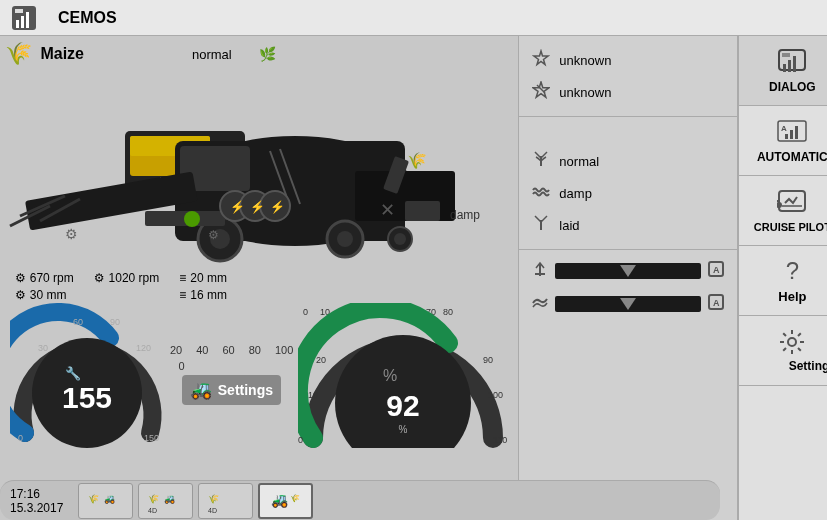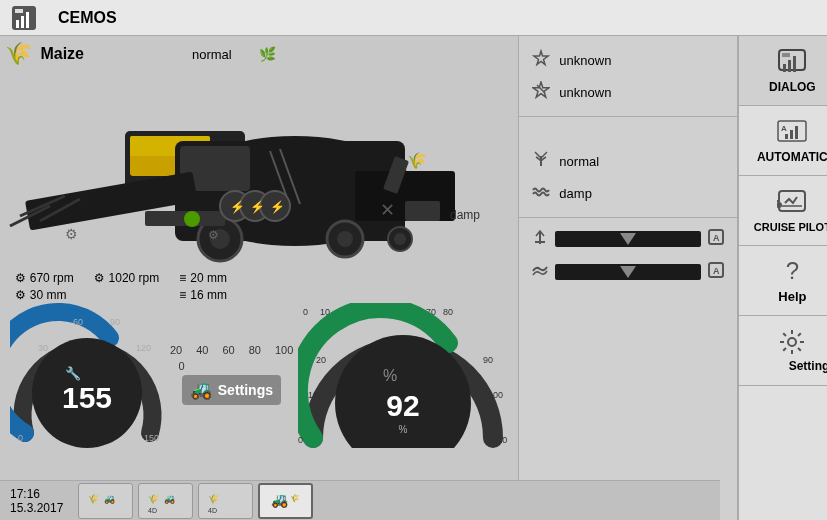--- a/index.html
+++ b/index.html
@@ -157,20 +157,21 @@
       bottom: 0;
       left: 0;
       width: 720px;
       height: 40px;
       background: #c0c0c0;
       display: flex;
       align-items: center;
       padding: 0 10px;
       border-top: 1px solid #aaa;
       gap: 5px;
+      border-radius: 14px;
     }
     .footer-time {
       display: flex;
       flex-direction: column;
       font-size: 12px;
       margin-right: 10px;
     }
     .footer-btn {
       width: 55px;
       height: 36px;
@@ -436,20 +437,30 @@
       </div>
       <div class="status-row">
         <span class="status-icon">
           <svg width="18" height="18" viewBox="0 0 18 18">
             <path d="M1 8 Q3 5 5 8 Q7 11 9 8 Q11 5 13 8 Q15 11 17 8" stroke="#555" stroke-width="2" fill="none"></path>
             <path d="M1 12 Q3 9 5 12 Q7 15 9 12 Q11 9 13 12 Q15 15 17 12" stroke="#555" stroke-width="2" fill="none"></path>
           </svg>
         </span>
         <span>damp</span>
       </div>
+      <div class="status-row">
+        <span class="status-icon">
+          <svg width="18" height="18" viewBox="0 0 18 18">
+            <line x1="9" y1="16" x2="9" y2="6" stroke="#555" stroke-width="2"></line>
+            <path d="M9 8 Q5 4 3 2" stroke="#555" stroke-width="1.5" fill="none"></path>
+            <path d="M9 8 Q13 4 15 2" stroke="#555" stroke-width="1.5" fill="none"></path>
+          </svg>
+        </span>
+        <span>laid</span>
+      </div>
     </div>
 
     <div class="slider-section">
       <div class="slider-row">
         <span>
           <svg width="18" height="18" viewBox="0 0 18 18">
             <line x1="9" y1="16" x2="9" y2="4" stroke="#555" stroke-width="2"></line>
             <path d="M5 8 L9 3 L13 8" stroke="#555" stroke-width="1.5" fill="none"></path>
             <line x1="4" y1="14" x2="14" y2="14" stroke="#555" stroke-width="2"></line>
           </svg>

